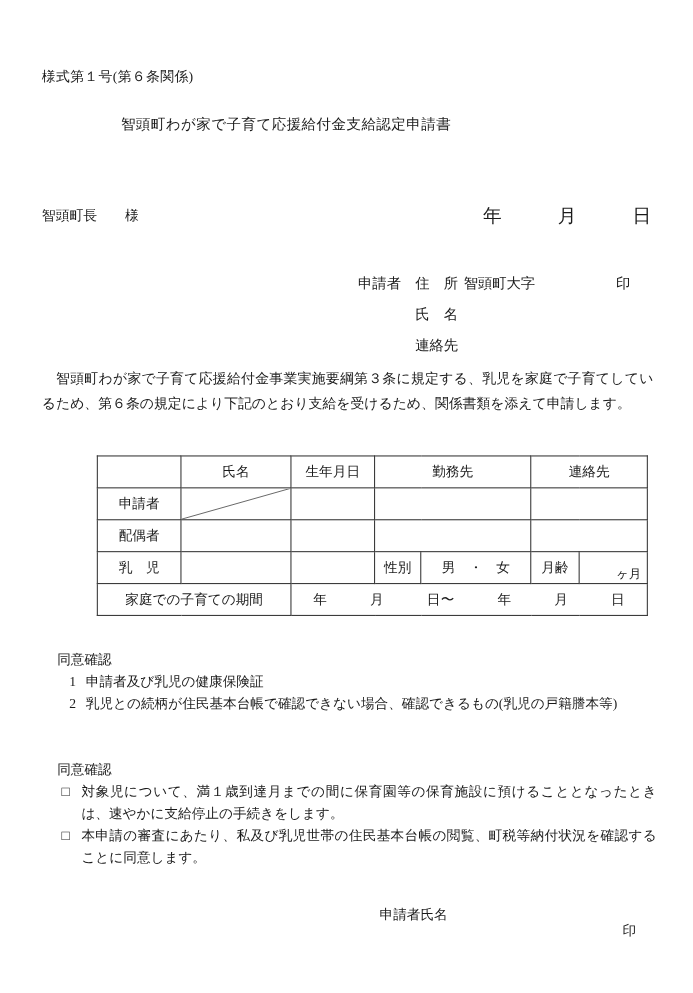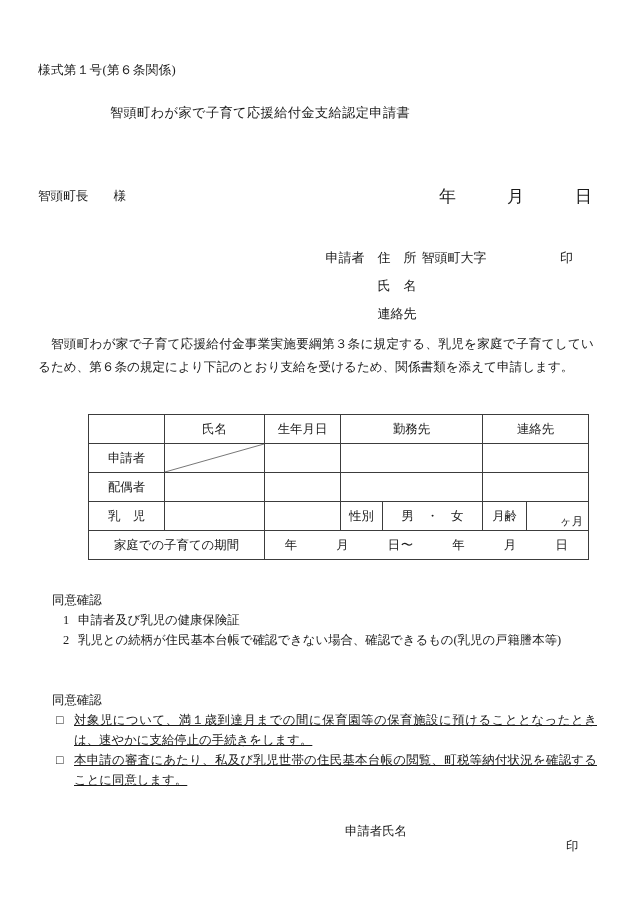--- a/index.html
+++ b/index.html
@@ -106,21 +106,21 @@
   }
   .num-marker { width: 26px; flex: 0 0 26px; text-align: left; padding-left: 11px; box-sizing: border-box; }
   .num-text { flex: 1; }
 
   .chk-item {
     display: flex;
     margin: 0 0 1px 0;
     line-height: 19.5px;
   }
   .chk-box { width: 22px; flex: 0 0 22px; padding-left: 4px; box-sizing: border-box; }
-  .chk-text { flex: 1; text-align: justify; text-decoration: underline; }
+  .chk-text { flex: 1; text-align: justify; }
 
   .attachments { left: 52px;  top: 592px; width: 545px; }
   .consent     { left: 52px;  top: 692px; width: 545px; }
 
   .signature {
     position: absolute;
     left: 0;
     top: 808px;
     width: 516px;
     font-size: 12.4px;

